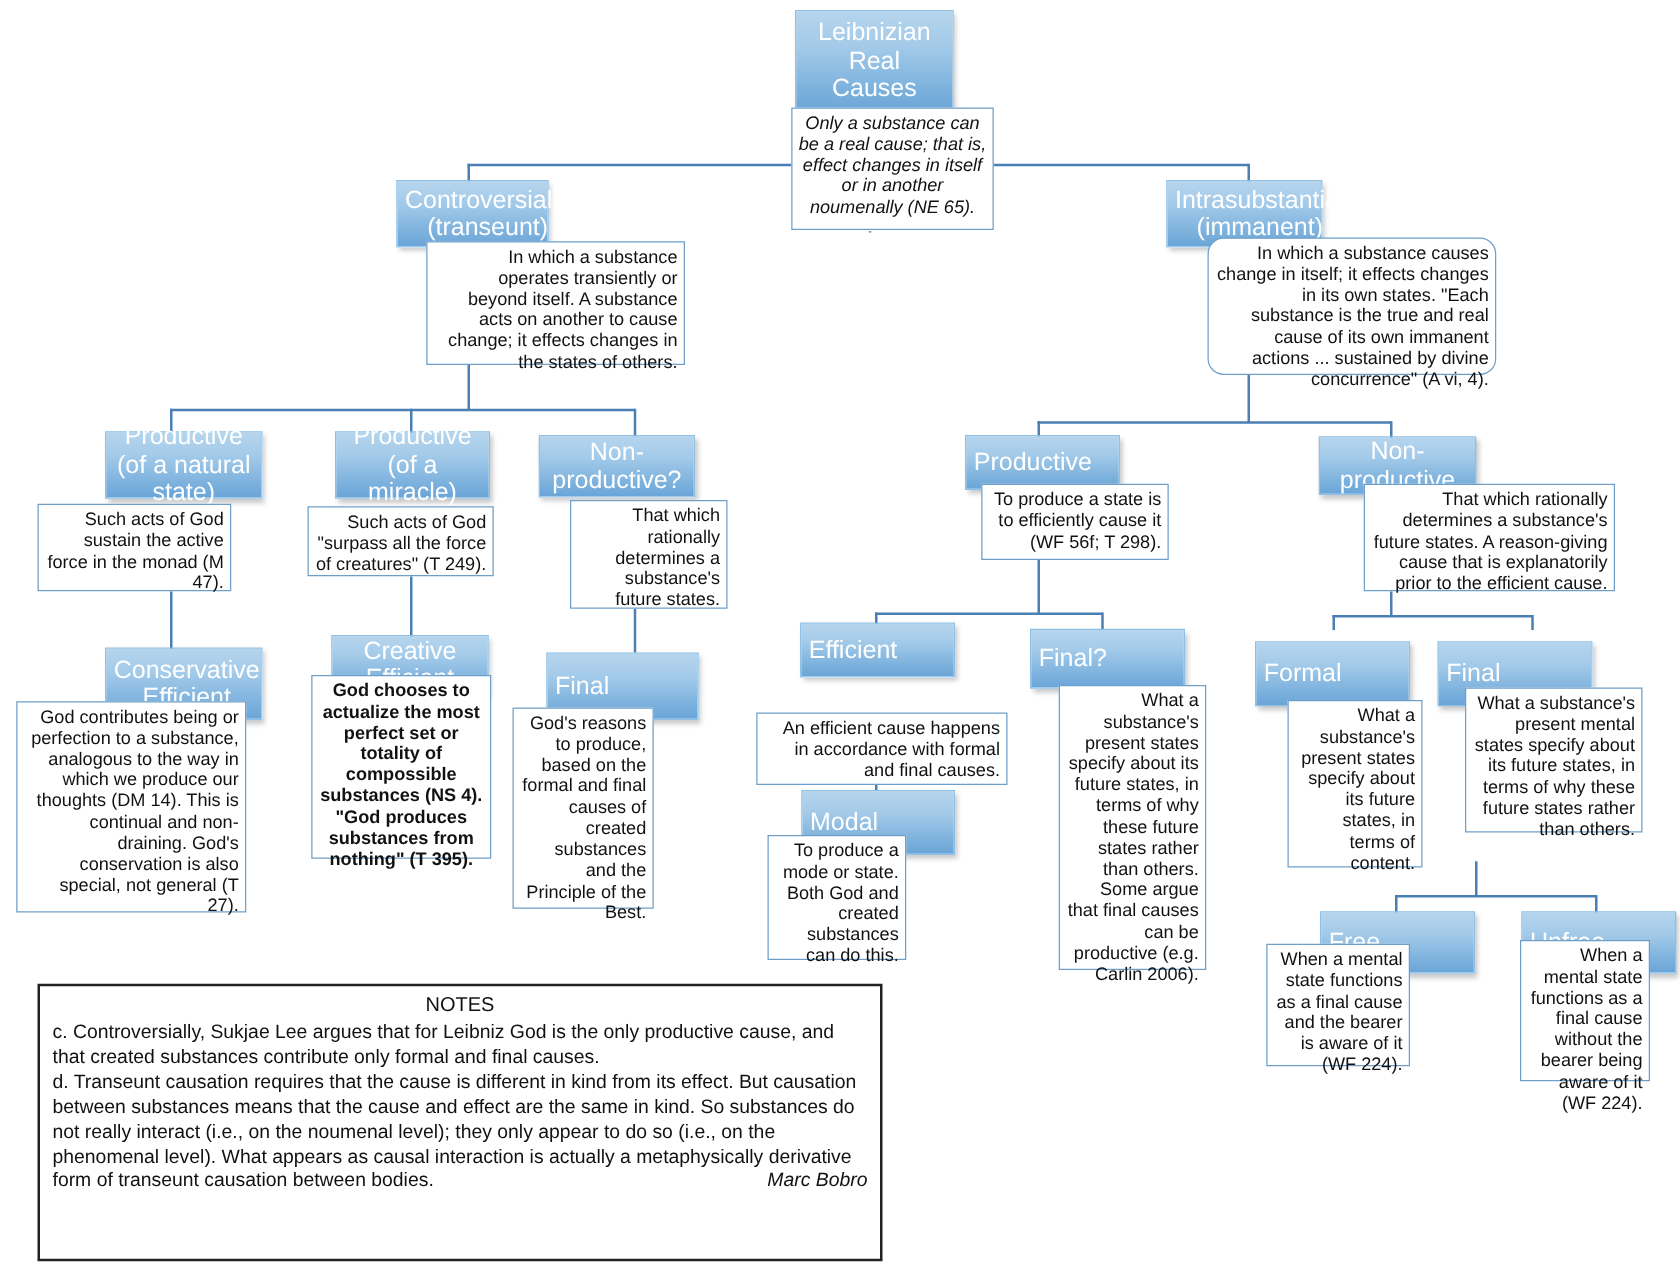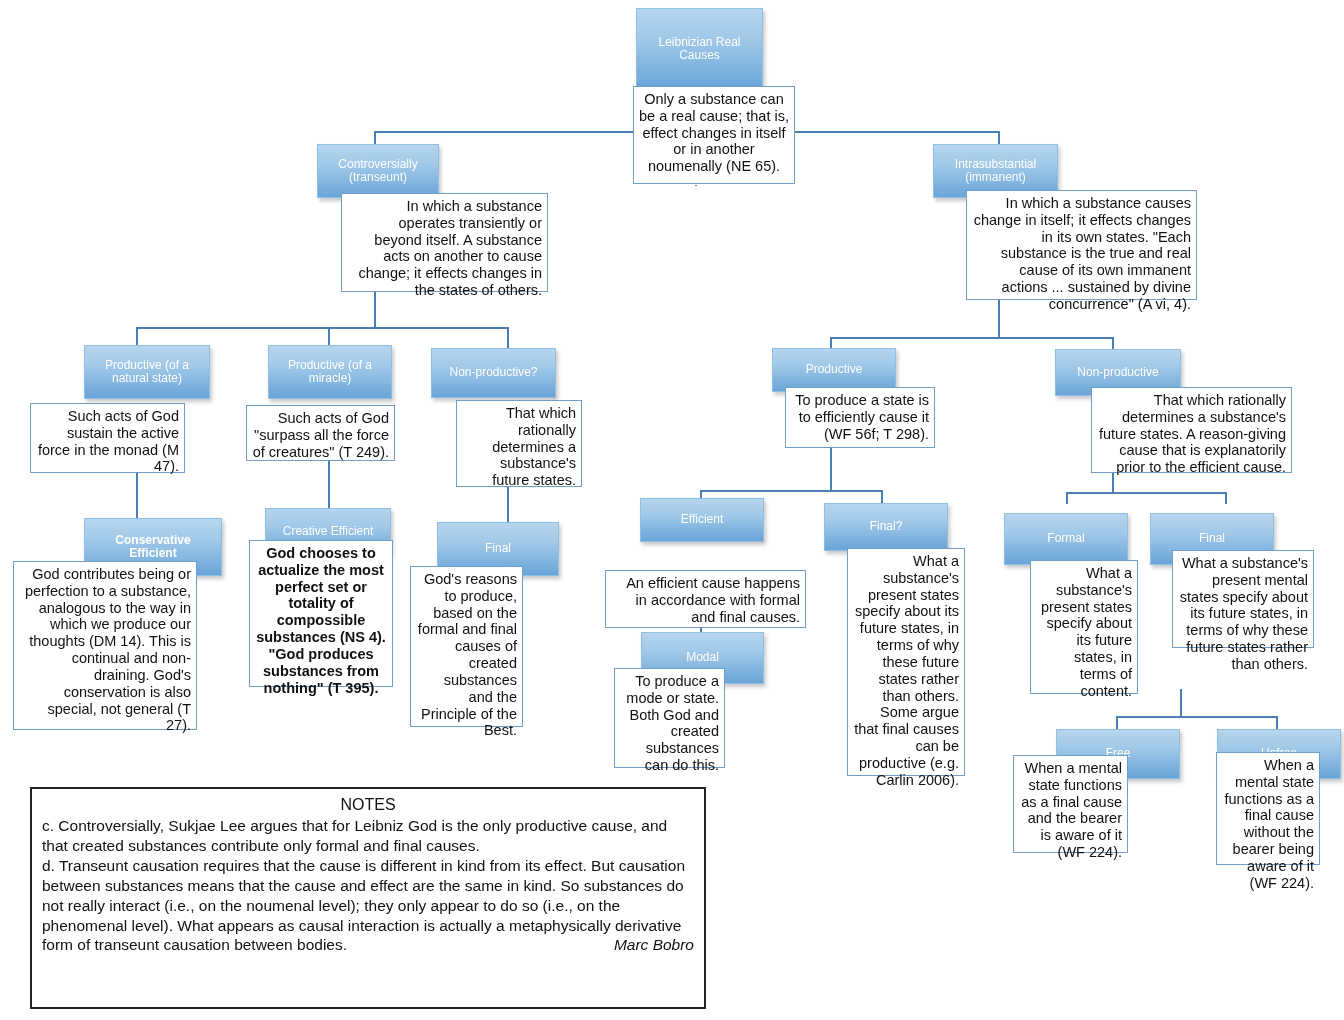--- a/index.html
+++ b/index.html
@@ -11,23 +11,23 @@
   .conn.v{width:2px;}
   .conn.h{height:2px;}
 
   
   .hdr{
     position:absolute;
     background:linear-gradient(to bottom,#b6d5ed 0%,#a3cae9 35%,#7fb3de 75%,#6aa5d8 100%);
     border:1px solid #8fc0e4;
     box-shadow:2px 3px 4px rgba(0,0,0,.22);
     color:#ffffff;
-    display:flex;align-items:center;justify-content:center;
+    display:flex;align-items:center;
     text-align:center;
-    font-size:12px;
+    font-size:20px;
     line-height:1.12;
     padding:4px 6px;
     box-sizing:border-box;
     z-index:3;
   }
 
   
   .body{
     position:absolute;
     background:#ffffff;
@@ -96,35 +96,35 @@
   <div class="conn v" style="left:1225px;top:492px;height:12px;"></div>
 
   <div class="conn v" style="left:1180px;top:689px;height:28px;"></div>
   <div class="conn h" style="left:1116px;top:716px;width:161px;"></div>
   <div class="conn v" style="left:1116px;top:716px;height:14px;"></div>
   <div class="conn v" style="left:1276px;top:716px;height:14px;"></div>
 
   <div class="hdr" style="left:636px;top:8px;width:127px;height:82px;">
     <span>Leibnizian Real Causes</span>
   </div>
-  <div class="body" style="left:633px;top:86px;width:162px;height:98px;text-align:center;">
+  <div class="body" style="left:633px;top:86px;width:162px;height:98px;text-align:center;font-style:italic;">
     <span>Only a substance can be a real cause; that is, effect changes in itself or in another noumenally (NE 65).</span>
   </div>
 
   <div class="hdr" style="left:317px;top:144px;width:122px;height:54px;">
     <span>Controversially (transeunt)</span>
   </div>
   <div class="body" style="left:341px;top:193px;width:207px;height:99px;">
     <span>In which a substance operates transiently or beyond itself.  A substance acts on  another to cause change; it effects changes in the states of others.</span>
   </div>
 
   <div class="hdr" style="left:933px;top:144px;width:125px;height:54px;">
     <span>Intrasubstantial (immanent)</span>
   </div>
-  <div class="body" style="left:966px;top:190px;width:231px;height:110px;">
+  <div class="body" style="left:966px;top:190px;width:231px;height:110px;border-radius:13px;">
     <span>In which a substance causes change in itself; it effects changes in its own states. "Each substance is the true and real cause of its own immanent actions ... sustained by divine concurrence" (A vi, 4).</span>
   </div>
 
   <div class="hdr" style="left:84px;top:345px;width:126px;height:54px;">
     <span>Productive (of a natural state)</span>
   </div>
   <div class="body" style="left:30px;top:403px;width:155px;height:70px;">
     <span>Such acts of God sustain the active force in the monad (M 47).</span>
   </div>
 
@@ -135,21 +135,21 @@
     <span>Such acts of God "surpass all the force of creatures" (T 249).</span>
   </div>
 
   <div class="hdr" style="left:431px;top:348px;width:125px;height:50px;">
     <span>Non-productive?</span>
   </div>
   <div class="body" style="left:456px;top:400px;width:126px;height:87px;">
     <span>That which rationally determines a substance's future states.</span>
   </div>
 
-  <div class="hdr" style="left:84px;top:518px;width:138px;height:58px;font-weight:bold;">
+  <div class="hdr" style="left:84px;top:518px;width:126px;height:58px;">
     <span>Conservative Efficient</span>
   </div>
   <div class="body" style="left:13px;top:561px;width:184px;height:169px;">
     <span>God contributes being or perfection to a substance, analogous to the way in which we produce our thoughts (DM 14). This is continual and non-draining. God's conservation is also special, not general (T 27).</span>
   </div>
 
   <div class="hdr" style="left:265px;top:508px;width:126px;height:48px;">
     <span>Creative Efficient</span>
   </div>
   <div class="body ctr" style="left:249px;top:540px;width:144px;height:147px;">
@@ -201,21 +201,21 @@
   <div class="hdr" style="left:1004px;top:513px;width:124px;height:52px;">
     <span>Formal</span>
   </div>
   <div class="body" style="left:1030px;top:560px;width:108px;height:134px;">
     <span>What a substance's present states specify about its future states, in terms of content.</span>
   </div>
 
   <div class="hdr" style="left:1150px;top:513px;width:124px;height:52px;">
     <span>Final</span>
   </div>
-  <div class="body" style="left:1172px;top:550px;width:142px;height:98px;">
+  <div class="body" style="left:1172px;top:550px;width:142px;height:116px;">
     <span>What a substance's present mental states specify about its future states, in terms of why these future states rather than others.</span>
   </div>
 
   <div class="hdr" style="left:1056px;top:729px;width:124px;height:50px;">
     <span>Free</span>
   </div>
   <div class="body" style="left:1013px;top:755px;width:115px;height:98px;">
     <span>When a mental state  functions as a final cause and the bearer is aware of it (WF 224).</span>
   </div>
 

